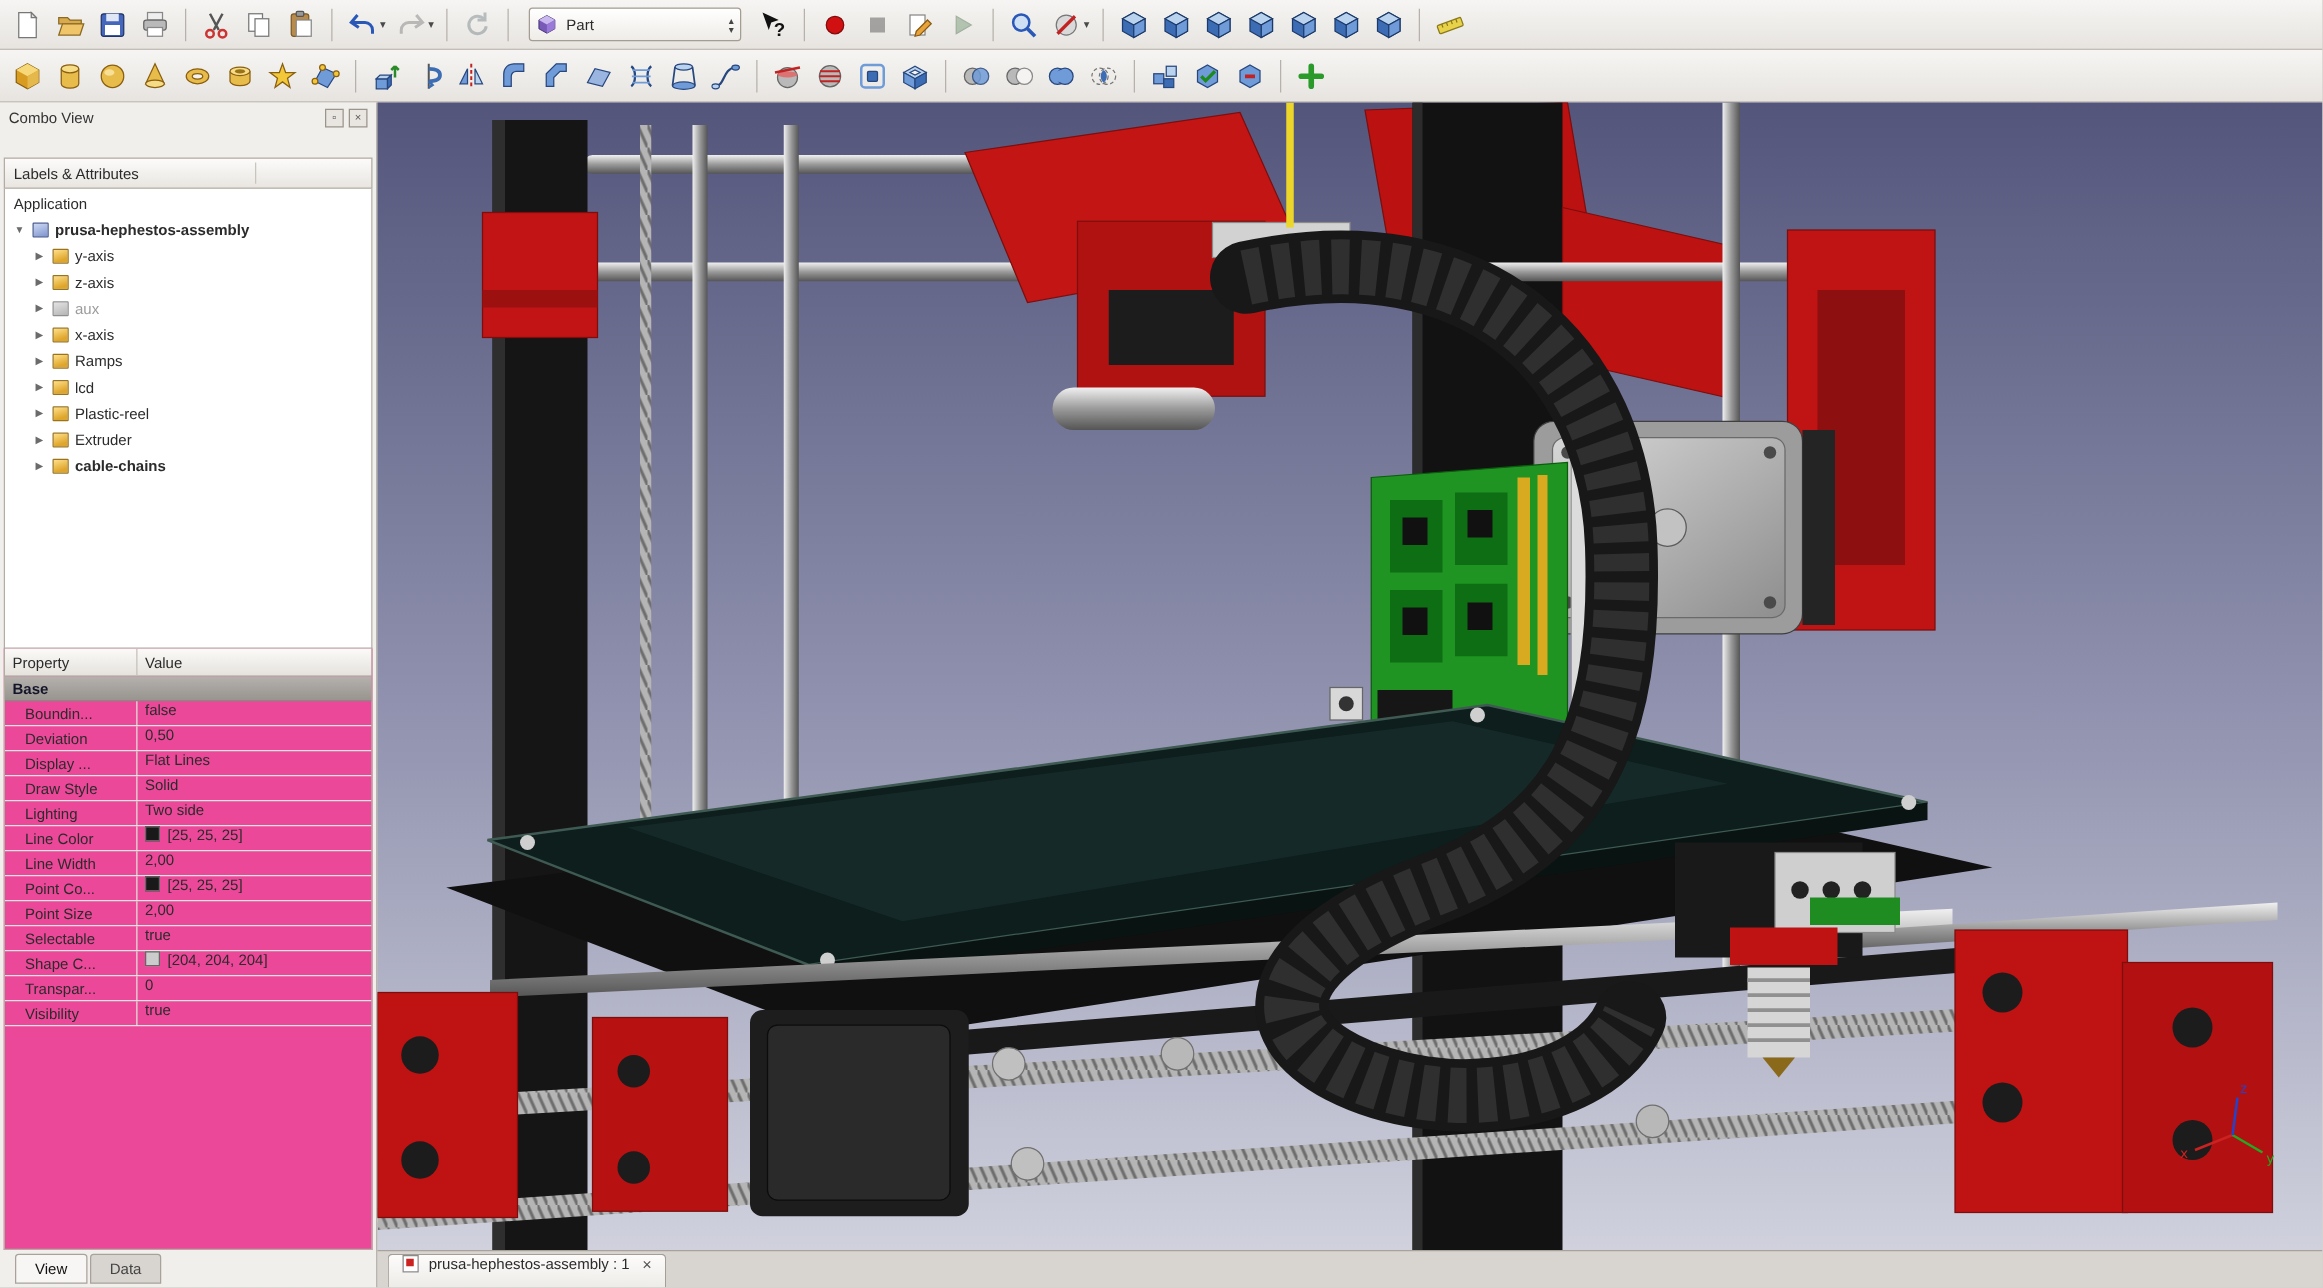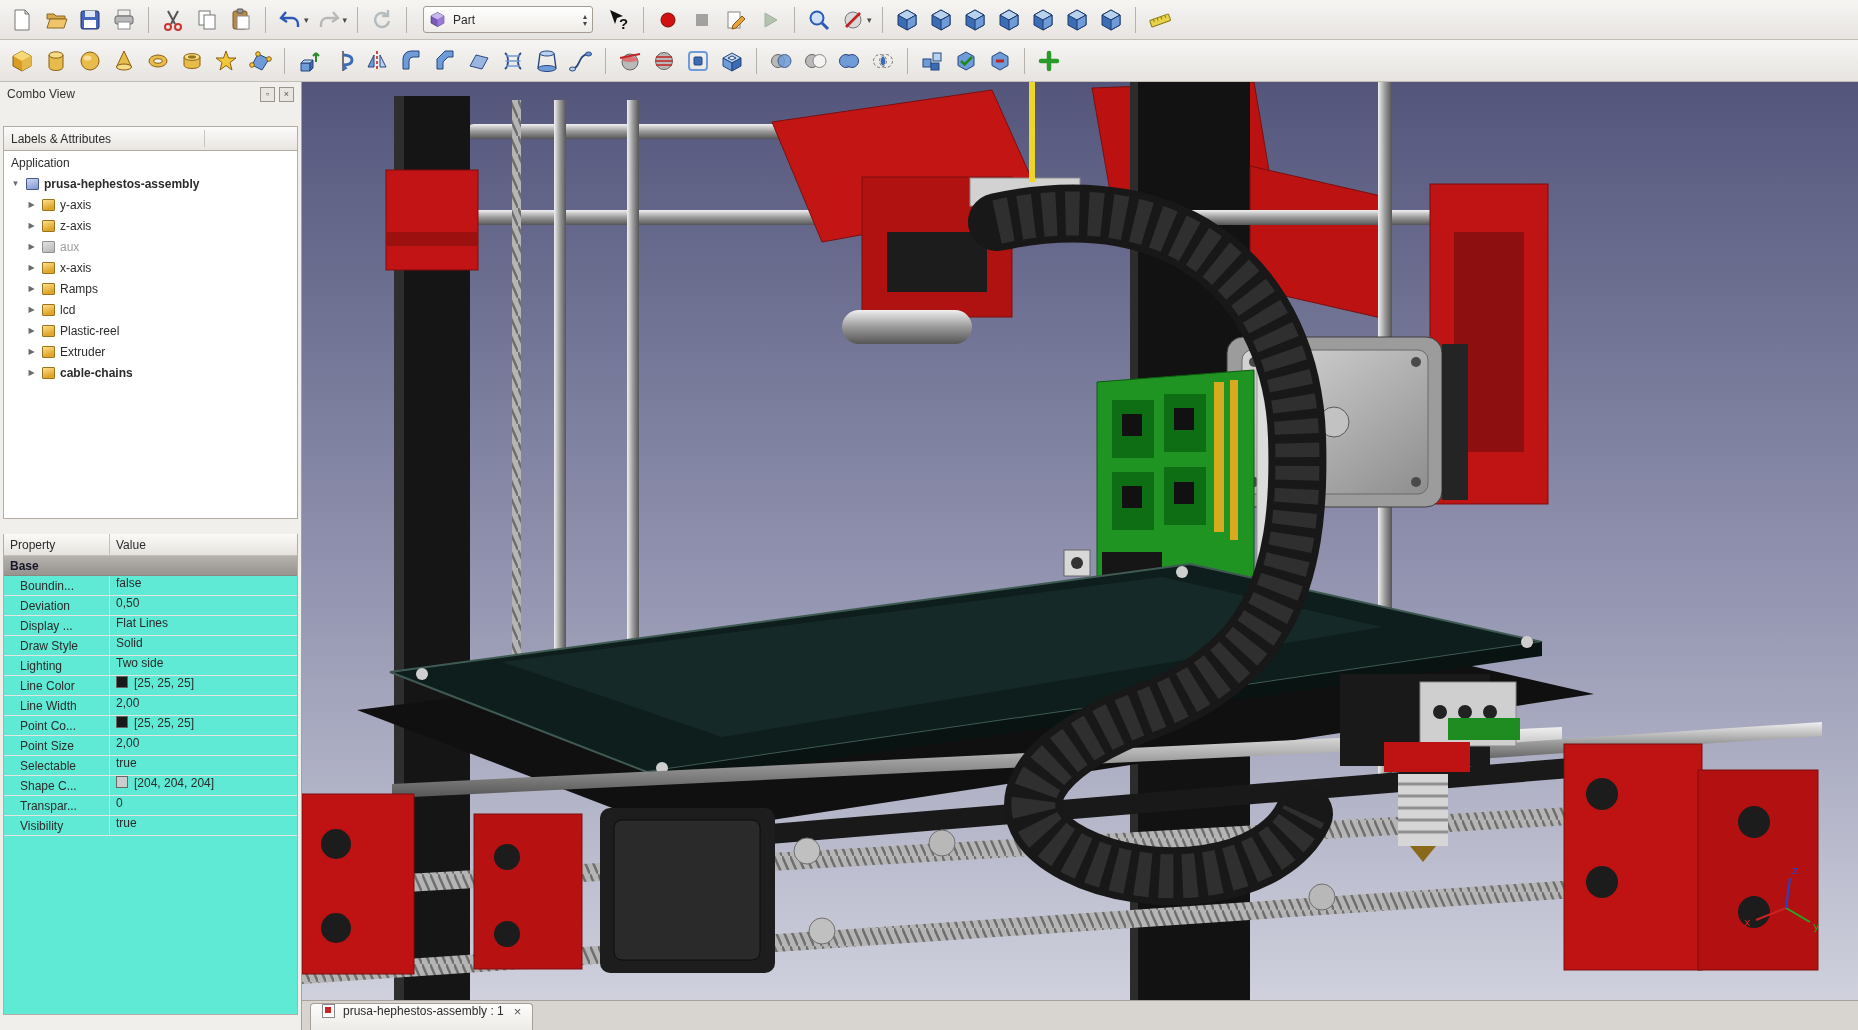--- a/index.html
+++ b/index.html
@@ -36,21 +36,21 @@
   .tree-root { height:20px; padding:3px 0 0 7px; }
   .tree-row { display:flex; align-items:center; height:21px; gap:5px; cursor:default; }
   .tree-row .arrow { width:11px; font-size:8px; color:#6b6b6b; text-align:center; flex:0 0 auto; }
   .ticon { width:13px; height:12px; border-radius:1px; flex:0 0 auto; }
   .ticon.part  { background:linear-gradient(160deg,#ffe08a,#dfa62b 75%); border:1px solid #9a741d; }
   .ticon.ghost { background:linear-gradient(160deg,#e3e3e3,#b5b5b5); border:1px solid #8f8f8f; }
   .ticon.doc   { background:linear-gradient(160deg,#cdd8f2,#7f96cf); border:1px solid #47588f; }
   .tree-row.muted .tlabel { color:#9c9c9c; }
   .tree-row.bold .tlabel { font-weight:bold; }
 
-  .props-wrap { flex:1; display:flex; flex-direction:column; margin:15px 3px; background:#5eead4; border:1px solid #b2aca3; border-top:none; min-height:0; }
+  .props-wrap { flex:1; display:flex; flex-direction:column; margin:0 3px; background:#ec4899; border:1px solid #b2aca3; border-top:none; min-height:0; }
   .prop-head { display:flex; height:22px; background:linear-gradient(#fbfaf8,#e6e3de); border-bottom:1px solid #c5c0b8; flex:0 0 auto; }
   .prop-head .c1 { width:106px; padding:4px 6px 0; border-right:1px solid #c5c0b8; }
   .prop-head .c2 { flex:1; padding:4px 6px 0; }
   .prop-group { height:20px; background:linear-gradient(#b5b2ae,#98958f); font-weight:bold; color:#15152a; padding:3px 6px 0; border-bottom:1px solid #8b8883; flex:0 0 auto; }
   .prop-row { display:flex; height:20px; border-bottom:1px solid #e6e4e0; flex:0 0 auto; }
   .prop-row .c1 { width:106px; padding:3px 4px 0 16px; border-right:1px solid #e2dfda; white-space:nowrap; overflow:hidden; }
   .prop-row .c2 { flex:1; padding:0 6px; display:flex; align-items:flex-start; gap:6px; }
   .swatch { width:12px; height:12px; border:1px solid #666; display:inline-block; flex:0 0 auto; }
   .pfill { flex:1; }
 
@@ -751,20 +751,24 @@
               </div>
             </div>
             <div class="prop-row">
               <div class="c1">Visibility</div>
               <div class="c2">
                 <span>true</span>
               </div>
             </div>
           </div>
         <div class="pfill"></div>
+      </div>
+      <div class="bottom-tabs">
+        <div class="b-tab active">View</div>
+        <div class="b-tab">Data</div>
       </div>
     </div>
 
     <div class="right">
       <div class="viewport">
         <svg class="scene" viewBox="0 0 1556 918" preserveAspectRatio="none">
           <defs>
             <linearGradient id="rodH" x1="0" y1="0" x2="0" y2="1">
                 <stop offset="0" stop-color="#f0f0f0"></stop>
                 <stop offset=".5" stop-color="#9a9a9a"></stop>

